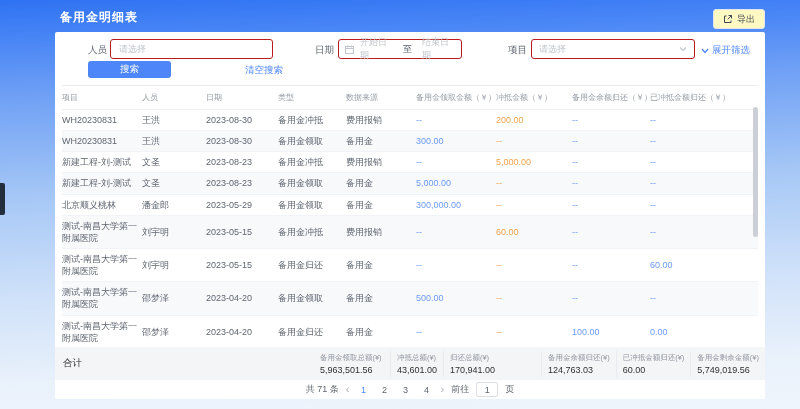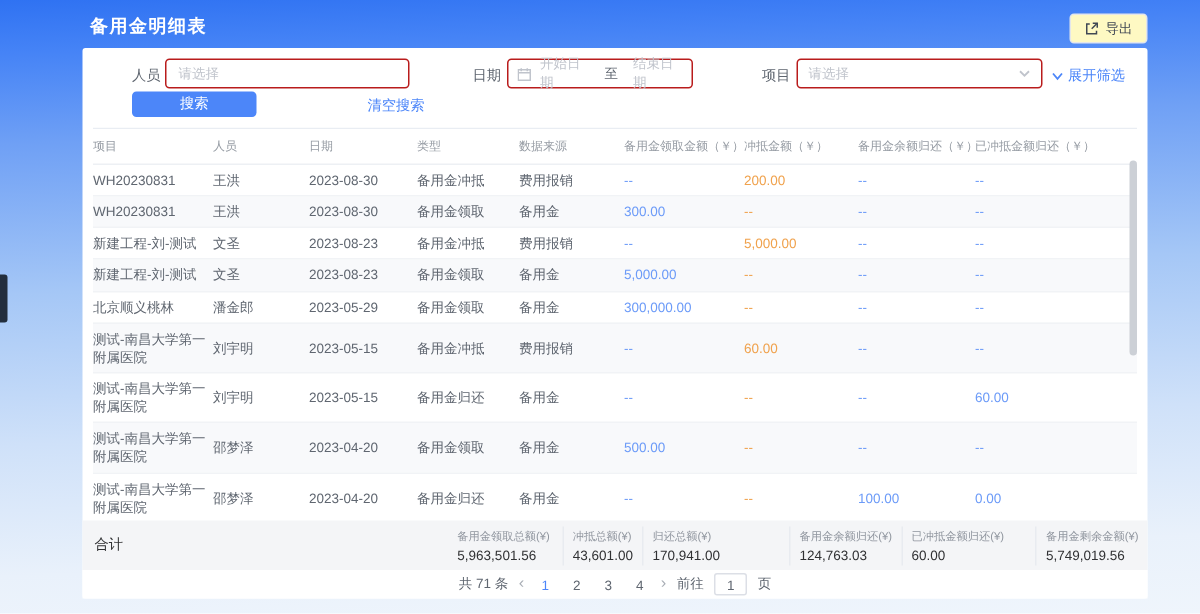--- a/index.html
+++ b/index.html
@@ -265,21 +265,21 @@
           <div class="m-value">170,941.00</div>
         </div>
         <div class="metric" style="min-width: 70px; margin-left: 40px;">
           <div class="m-label">备用金余额归还(¥)</div>
           <div class="m-value">124,763.03</div>
         </div>
         <div class="metric" style="min-width: 72px;">
           <div class="m-label">已冲抵金额归还(¥)</div>
           <div class="m-value">60.00</div>
         </div>
-        <div class="metric" style="min-width: 66px; margin-left: 15px;">
+        <div class="metric" style="min-width: 66px;">
           <div class="m-label">备用金剩余金额(¥)</div>
           <div class="m-value">5,749,019.56</div>
         </div>
       </div>
   </div>
 
   <div class="pagination">
     <span>共 71 条</span>
     <span class="page-arrow">‹</span>
     <span id="page-buttons" style="display:flex;gap:7px;">

